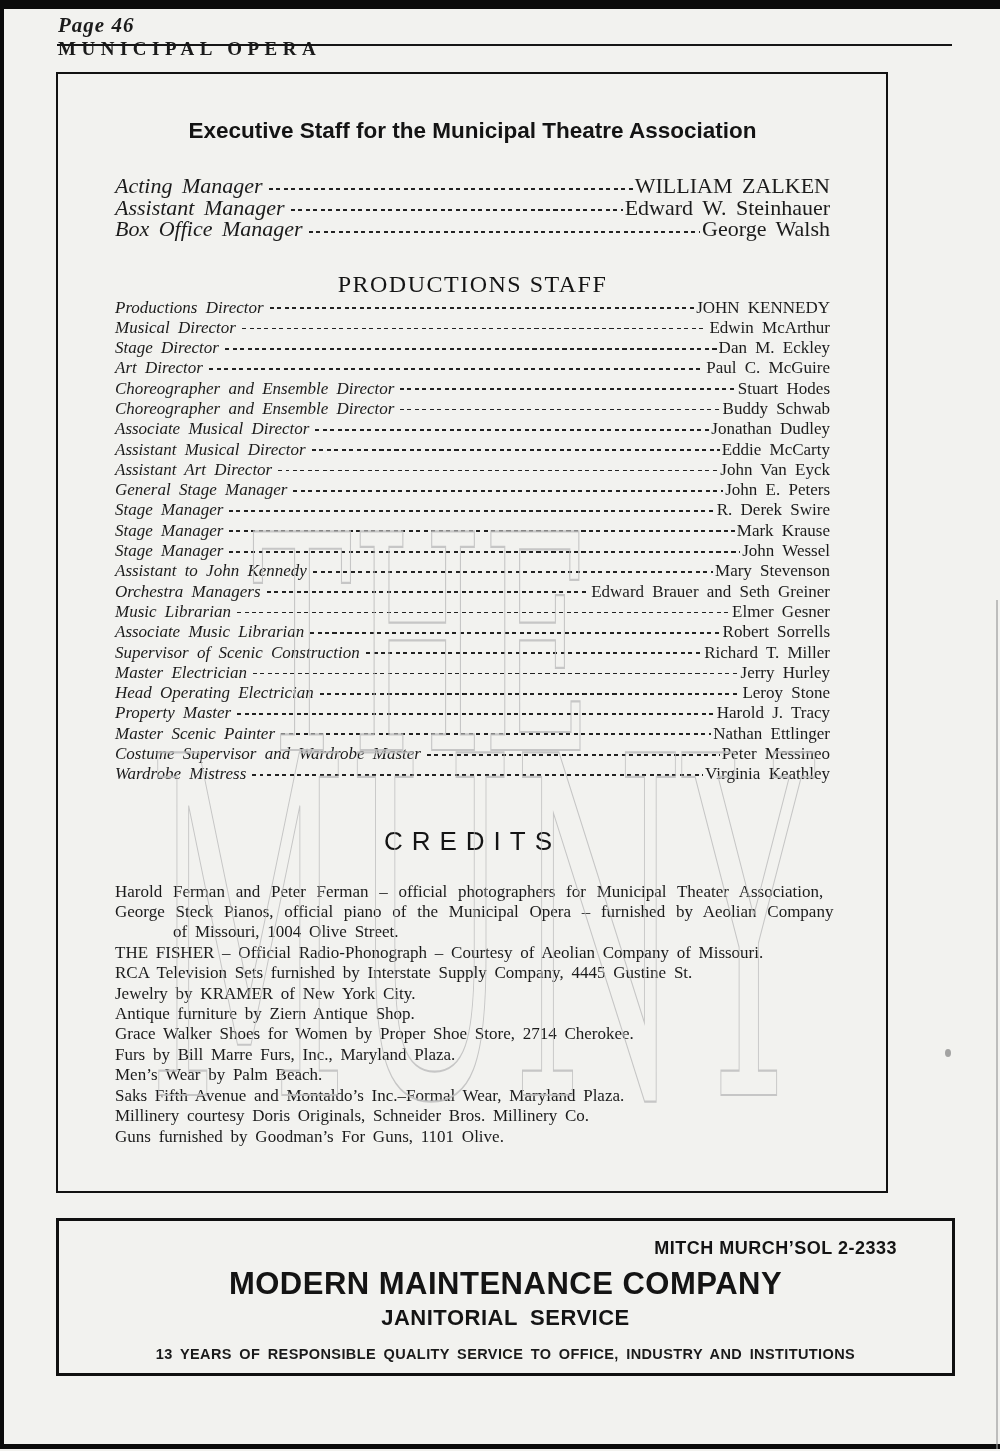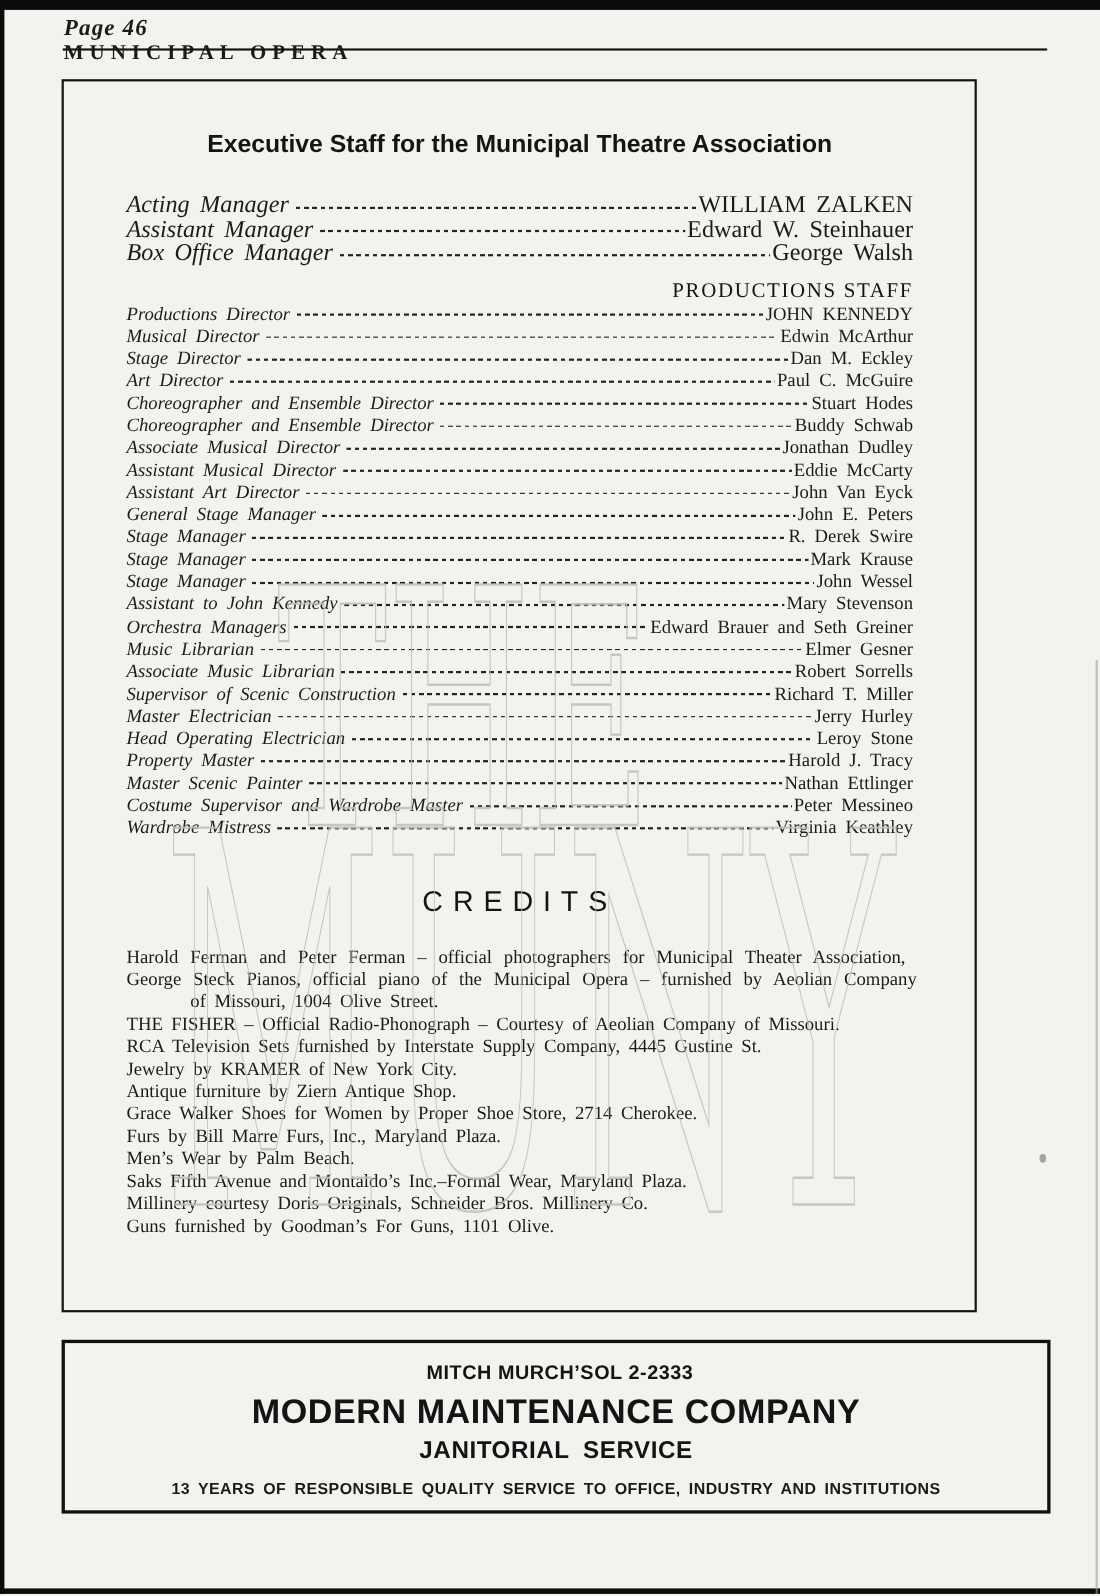--- a/index.html
+++ b/index.html
@@ -19,21 +19,21 @@
   
   .pageheader{position:absolute;left:58px;top:13px;width:894px;display:flex;justify-content:space-between;align-items:baseline;flex-direction:column;}
   .page-label{font-style:italic;font-weight:bold;font-size:21px;letter-spacing:1px;}
   .publication{font-weight:bold;font-size:19px;letter-spacing:5.5px;}
   .header-rule{position:absolute;left:57px;top:44px;width:895px;height:2px;background:#161616;}
 
   
   .main-box{position:absolute;left:56px;top:72px;width:832px;height:1121px;border:2.5px solid #121212;box-sizing:border-box;padding:0 56px 0 57px;}
   .exec-title{margin-top:44px;text-align:center;font-family:"Liberation Sans",sans-serif;font-weight:bold;font-size:22.5px;letter-spacing:0px;color:#141414;}
   .exec-rows{margin-top:31px;}
-  .prod-title{margin-top:14px;text-align:right;font-size:19px;letter-spacing:1.5px;color:#141414;}
+  .prod-title{margin-top:31px;text-align:center;font-size:24px;letter-spacing:1.5px;color:#141414;}
   .prod-rows{}
 
   .srow{display:flex;align-items:baseline;word-spacing:4px;}
   .exec-rows .srow{line-height:21.5px;font-size:22px;}
   .prod-rows .srow{line-height:20.3px;font-size:17px;}
   .role{font-style:italic;white-space:nowrap;}
   .pname{white-space:nowrap;}
   .leader{flex:1;position:relative;margin:0 2px 0 6px;min-width:20px;}
   .leader::after{content:"";position:absolute;left:0;right:0;bottom:3.5px;height:1.8px;
     background:repeating-linear-gradient(90deg,#222 0 4px,transparent 4px 7.5px);}
@@ -43,21 +43,21 @@
   .credit-line{white-space:nowrap;}
   .credit-line.stretch{word-spacing:6.5px;}
   .credit-line.indent{padding-left:58px;}
 
   
   .watermark{position:absolute;left:0;top:0;width:1000px;height:1451px;pointer-events:none;z-index:6;}
 
   
   .ad-box{position:absolute;left:56px;top:1218px;width:899px;height:158px;border:3px solid #101010;box-sizing:border-box;
     font-family:"Liberation Sans",sans-serif;color:#141414;}
-  .ad-row1{display:flex;justify-content:center;margin:17px 55px 0 62px;font-weight:bold;font-size:18px;letter-spacing:.5px;}
+  .ad-row1{display:flex;justify-content:flex-end;margin:17px 55px 0 62px;font-weight:bold;font-size:18px;letter-spacing:.5px;}
   .ad-company{margin-top:7px;text-align:center;font-weight:bold;font-size:31px;letter-spacing:.5px;}
   .ad-subtitle{margin-top:3px;text-align:center;font-weight:bold;font-size:22px;letter-spacing:.5px;word-spacing:6px;}
   .ad-tagline{margin-top:15px;text-align:center;font-weight:bold;font-size:14.5px;letter-spacing:.4px;word-spacing:3px;color:#1a1a1a;}
 </style>
 </head>
 <body>
 
 <div class="edge-top"></div>
 <div class="edge-left"></div>
 <div class="edge-bottom"></div>

